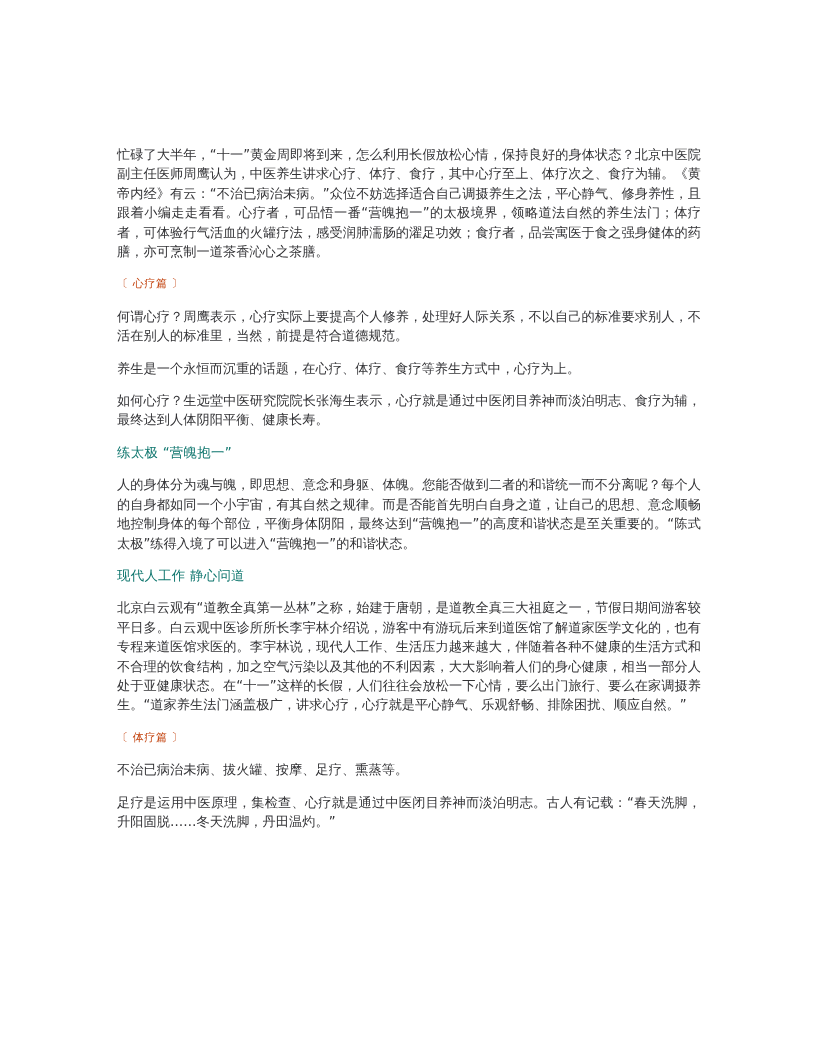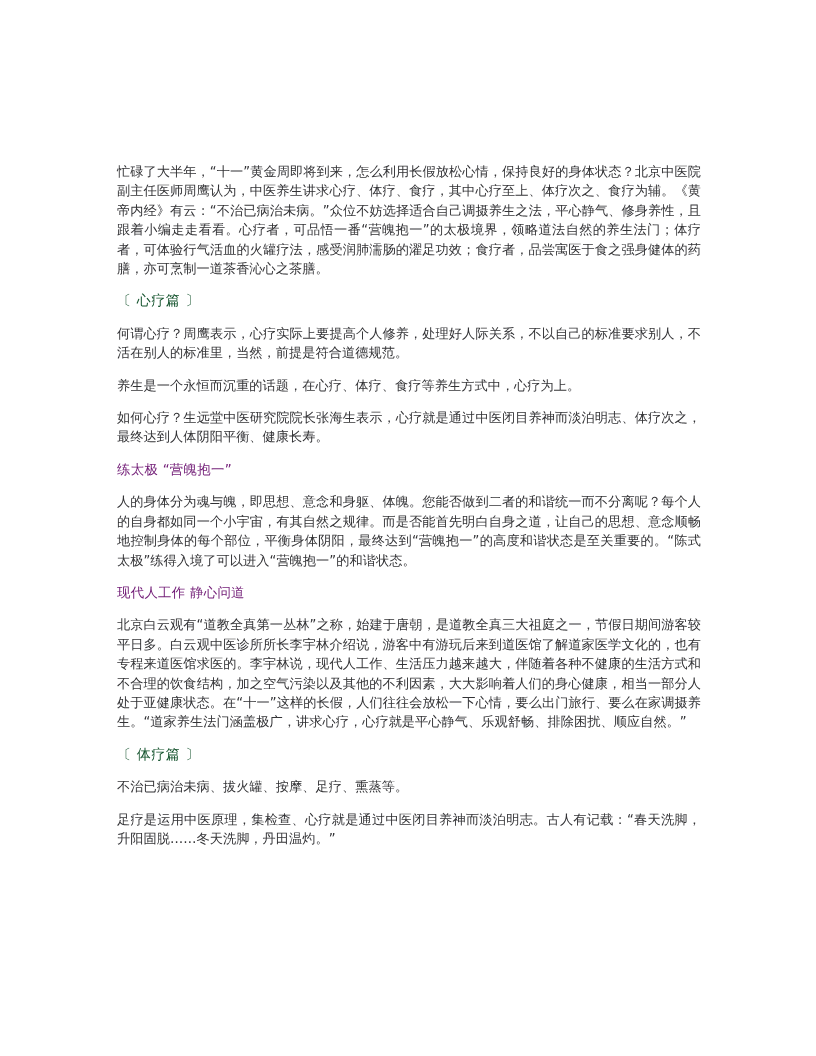--- a/index.html
+++ b/index.html
@@ -17,44 +17,44 @@
   .page {
     position: relative;
     width: 816px;
     height: 1056px;
     background: #ffffff;
     box-sizing: border-box;
   }
   .content {
     position: absolute;
     left: 117px;
-    top: 162px;
+    top: 145px;
     width: 584px;
   }
   .para {
     font-size: 13.2px;
     line-height: 19.4px;
     color: #333336;
     text-align: justify;
     text-justify: inter-character;
     margin: 0 0 13px 0;
     letter-spacing: 0.05px;
     word-break: break-all;
   }
   .section-head {
-    font-size: 14px;
+    font-size: 11px;
     line-height: 19.4px;
-    color: #14532d;
+    color: #c2410c;
     margin: 12px 0 13px 0;
     letter-spacing: 0.6px;
   }
   .sub-head {
     font-size: 13.4px;
     line-height: 19.4px;
-    color: #701a75;
+    color: #0f766e;
     margin: 0 0 13px 0;
     letter-spacing: 0.3px;
   }
   .gap-before {
     margin-top: 8px;
   }
   .gap-small {
     margin-top: 3px;
   }
 </style>
@@ -65,21 +65,21 @@
   <div class="content">
 
     <p class="para">忙碌了大半年，“十一”黄金周即将到来，怎么利用长假放松心情，保持良好的身体状态？北京中医院副主任医师周鹰认为，中医养生讲求心疗、体疗、食疗，其中心疗至上、体疗次之、食疗为辅。《黄帝内经》有云：“不治已病治未病。”众位不妨选择适合自己调摄养生之法，平心静气、修身养性，且跟着小编走走看看。心疗者，可品悟一番“营魄抱一”的太极境界，领略道法自然的养生法门；体疗者，可体验行气活血的火罐疗法，感受润肺濡肠的濯足功效；食疗者，品尝寓医于食之强身健体的药膳，亦可烹制一道茶香沁心之茶膳。</p>
 
     <p class="section-head gap-before">〔 心疗篇 〕</p>
 
     <p class="para">何谓心疗？周鹰表示，心疗实际上要提高个人修养，处理好人际关系，不以自己的标准要求别人，不活在别人的标准里，当然，前提是符合道德规范。</p>
 
     <p class="para gap-small">养生是一个永恒而沉重的话题，在心疗、体疗、食疗等养生方式中，心疗为上。</p>
 
-    <p class="para">如何心疗？生远堂中医研究院院长张海生表示，心疗就是通过中医闭目养神而淡泊明志、体疗次之，最终达到人体阴阳平衡、健康长寿。</p>
+    <p class="para">如何心疗？生远堂中医研究院院长张海生表示，心疗就是通过中医闭目养神而淡泊明志、食疗为辅，最终达到人体阴阳平衡、健康长寿。</p>
 
     <p class="sub-head gap-small">练太极 “营魄抱一”</p>
 
     <p class="para gap-small">人的身体分为魂与魄，即思想、意念和身躯、体魄。您能否做到二者的和谐统一而不分离呢？每个人的自身都如同一个小宇宙，有其自然之规律。而是否能首先明白自身之道，让自己的思想、意念顺畅地控制身体的每个部位，平衡身体阴阳，最终达到“营魄抱一”的高度和谐状态是至关重要的。“陈式太极”练得入境了可以进入“营魄抱一”的和谐状态。</p>
 
     <p class="sub-head gap-small">现代人工作 静心问道</p>
 
     <p class="para gap-small">北京白云观有“道教全真第一丛林”之称，始建于唐朝，是道教全真三大祖庭之一，节假日期间游客较平日多。白云观中医诊所所长李宇林介绍说，游客中有游玩后来到道医馆了解道家医学文化的，也有专程来道医馆求医的。李宇林说，现代人工作、生活压力越来越大，伴随着各种不健康的生活方式和不合理的饮食结构，加之空气污染以及其他的不利因素，大大影响着人们的身心健康，相当一部分人处于亚健康状态。在“十一”这样的长假，人们往往会放松一下心情，要么出门旅行、要么在家调摄养生。“道家养生法门涵盖极广，讲求心疗，心疗就是平心静气、乐观舒畅、排除困扰、顺应自然。”</p>
 
     <p class="section-head gap-before">〔 体疗篇 〕</p>

